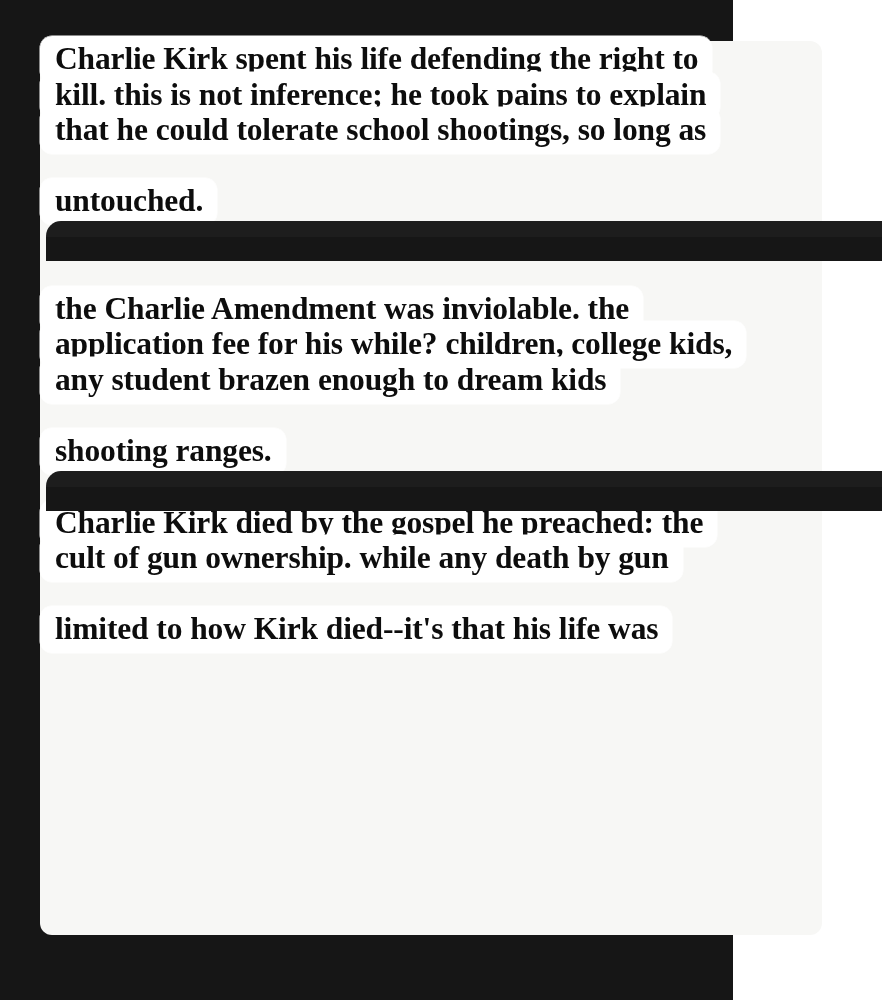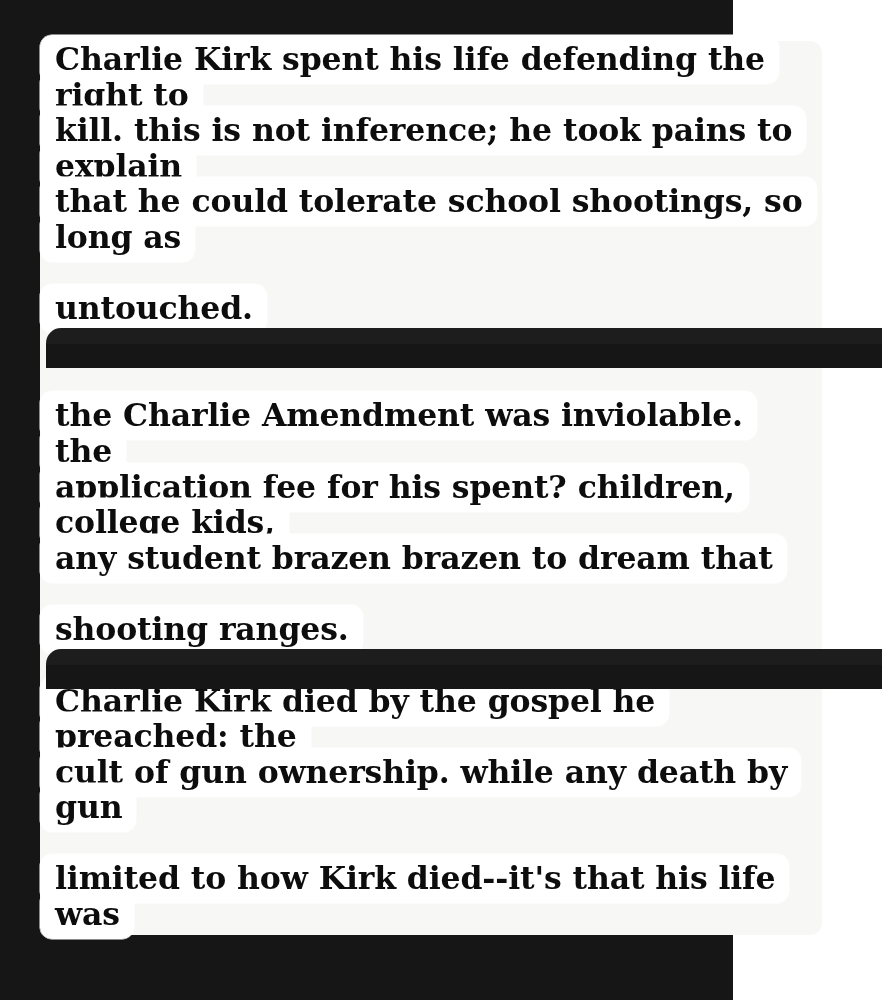--- a/index.html
+++ b/index.html
@@ -13,20 +13,21 @@
     overflow: hidden;
     font-family: "DejaVu Serif", "Liberation Serif", serif;
   }
 
   #canvas {
     position: relative;
     width: 733px;
     height: 1000px;
     background: #161616;
     box-sizing: border-box;
+    font-family: Liberation Serif, serif;
   }
 
   
   #panel {
     position: absolute;
     left: 40px;
     top: 41px;
     width: 782px;
     height: 894px;
     background: #f7f7f5;
@@ -106,22 +107,22 @@
       <span class="hl">that he could tolerate school shootings, so long as</span><br>
       <br>
       <span class="hl">untouched.</span>
     </p>
 
     <div class="gap"></div>
 
     <p class="para">
       <br>
       <span class="hl">the Charlie Amendment was inviolable. the</span><br>
-      <span class="hl">application fee for his spent? children, college kids,</span><br>
-      <span class="hl">any student brazen brazen to dream that</span><br>
+      <span class="hl">application fee for his while? children, college kids,</span><br>
+      <span class="hl">any student brazen enough to dream kids</span><br>
       <br>
       <span class="hl">shooting ranges.</span>
     </p>
 
     <div class="gap"></div>
 
     <p class="para">
       <span class="hl">Charlie Kirk died by the gospel he preached: the</span><br>
       <span class="hl">cult of gun ownership. while any death by gun</span><br>
       <br>

